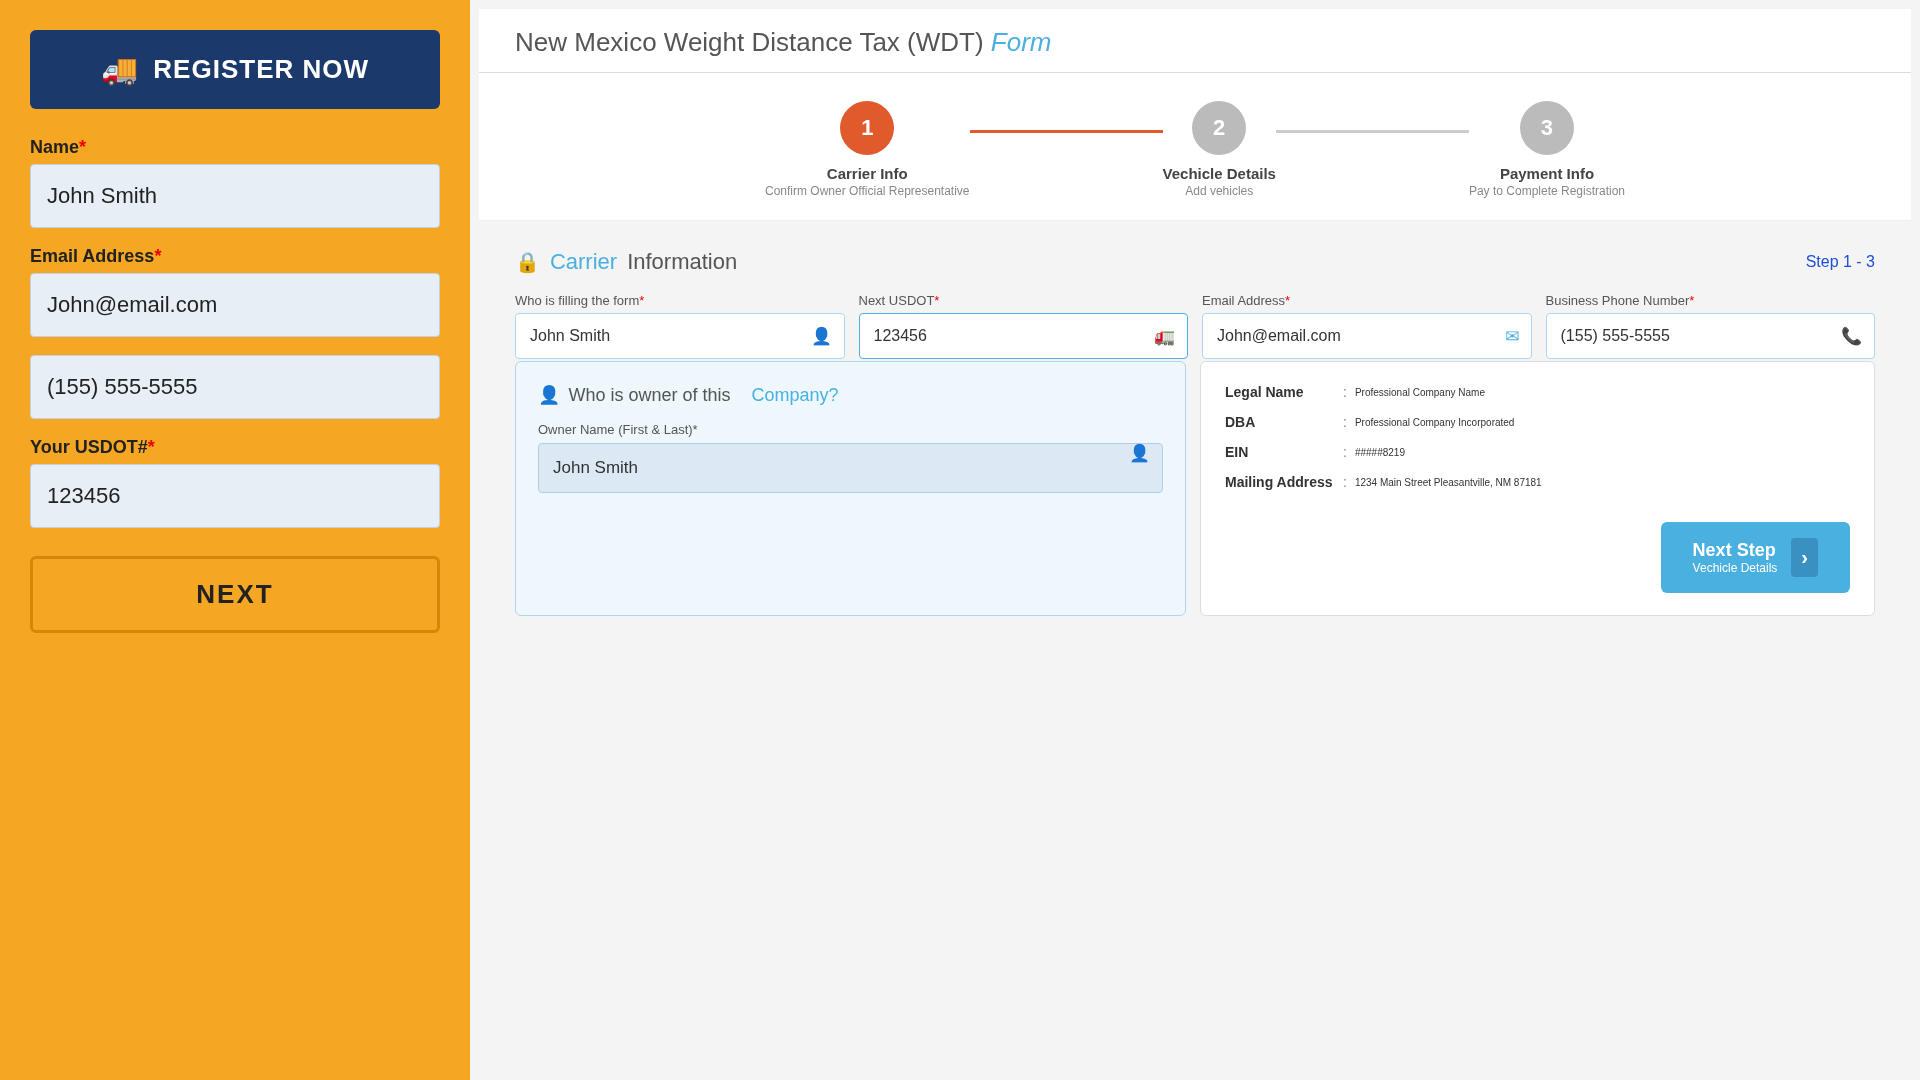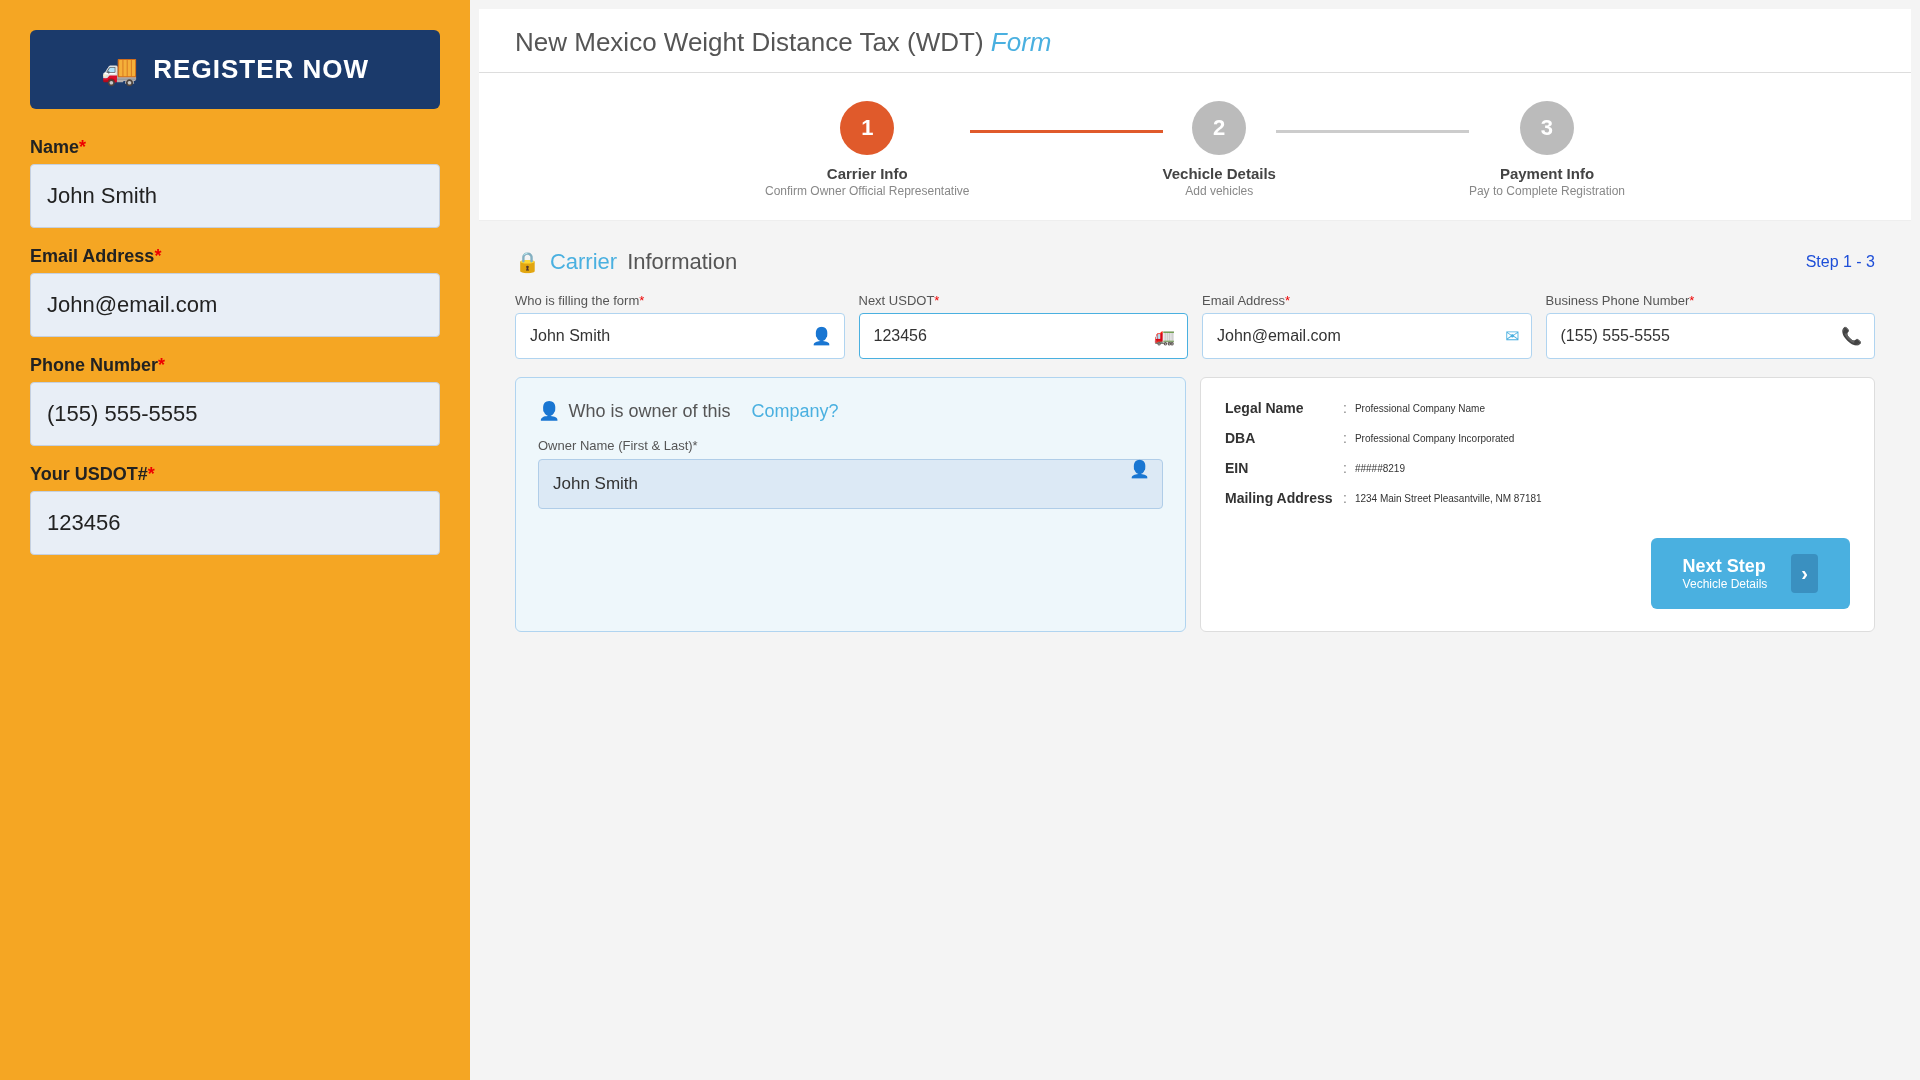--- a/index.html
+++ b/index.html
@@ -183,21 +183,21 @@
 
     .step-label {
       font-size: 16px;
       color: #1d4ed8;
     }
 
     
     .carrier-fields {
       display: flex;
       gap: 14px;
-      margin-bottom: 18px;
+      margin-bottom: 2px;
     }
 
     .carrier-field {
       flex: 1;
       display: flex;
       flex-direction: column;
       gap: 5px;
     }
 
     .carrier-field-label {
@@ -327,21 +327,21 @@
       background: #4ab0e0;
       color: #fff;
       border: none;
       border-radius: 6px;
       padding: 16px 32px;
       font-size: 17px;
       font-weight: bold;
       cursor: pointer;
       display: flex;
       align-items: center;
-      gap: 24px;
+      gap: 14px;
     }
 
     .next-step-btn .btn-text-wrap {
       display: flex;
       flex-direction: column;
       align-items: flex-start;
     }
 
     .next-step-btn .btn-main { font-size: 18px; }
     .next-step-btn .btn-sub { font-size: 12px; font-weight: normal; }
@@ -396,33 +396,31 @@
   </div>
 
   <div class="field-group">
     <label class="field-label">
       Email Address<span class="required">*</span>
     </label>
     <input class="field-input" type="text" value="John@email.com" style="">
   </div>
 
   <div class="field-group">
-    <label class="field-label">
-      Phone Number<span class="required">*</span>
-    </label>
     <input class="field-input" type="text" value="(155) 555-5555" style="">
   </div>
 
   <div class="field-group">
     <label class="field-label">
       Your USDOT#<span class="required">*</span>
     </label>
     <input class="field-input" type="text" value="123456" style="">
   </div>
 
+  <button class="next-btn">NEXT</button>
 </div>
 
 <div class="right-panel">
 
   <div class="form-title-bar">
     <span>New Mexico Weight Distance Tax (WDT)</span>
     <span class="form-word">Form</span>
   </div>
 
   <div class="stepper">

